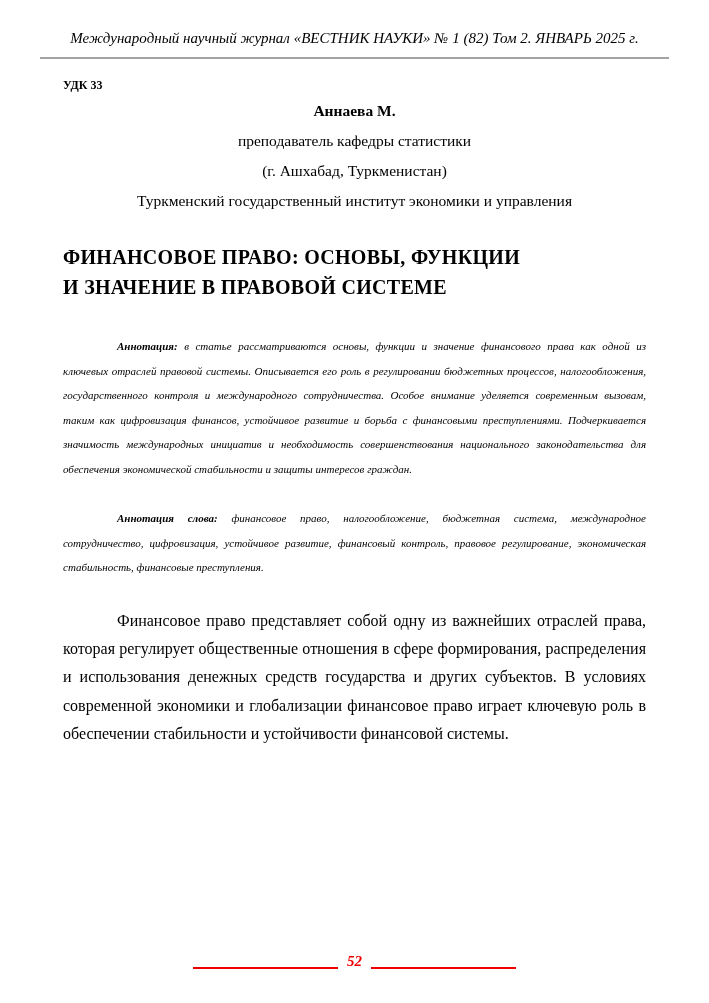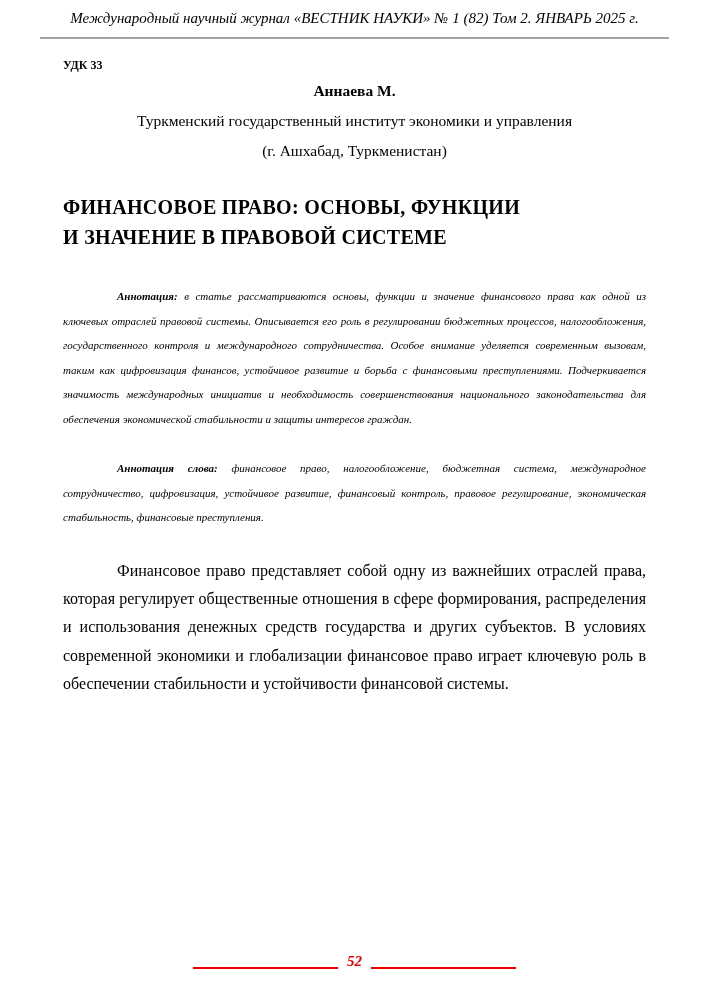--- a/index.html
+++ b/index.html
@@ -5,21 +5,21 @@
   * { margin: 0; padding: 0; box-sizing: border-box; }
   html, body { background: #ffffff; }
   .page {
     position: relative;
     width: 709px;
     height: 1003px;
     margin: 0 auto;
     background: #ffffff;
     font-family: "Liberation Serif", "DejaVu Serif", serif;
     color: #000000;
-    padding: 8px 40px 0;
+    padding: 28px 40px 0;
     overflow: hidden;
   }
   .journal-header {
     font-style: italic;
     font-size: 15px;
     line-height: 20px;
     text-align: center;
     white-space: nowrap;
   }
   .divider {
@@ -97,22 +97,23 @@
   <div class="journal-header">Международный научный журнал «ВЕСТНИК НАУКИ» № 1 (82) Том 2. ЯНВАРЬ 2025 г.</div>
 
   <div class="divider"></div>
 
   <div class="content">
 
     <div class="udc">УДК 33</div>
 
     <div class="author-block">
       <div class="author-name">Аннаева М.</div>
+      <div>преподаватель кафедры статистики</div>
+      <div>(г. Ашхабад, Туркменистан)</div>
       <div>Туркменский государственный институт экономики и управления</div>
-      <div>(г. Ашхабад, Туркменистан)</div>
     </div>
 
     <div class="article-title">
       <div>ФИНАНСОВОЕ ПРАВО: ОСНОВЫ, ФУНКЦИИ</div>
       <div>И ЗНАЧЕНИЕ В ПРАВОВОЙ СИСТЕМЕ</div>
     </div>
 
     <p class="abstract"><span class="lead">Аннотация:</span> <span>в статье рассматриваются основы, функции и значение финансового права как одной из ключевых отраслей правовой системы. Описывается его роль в регулировании бюджетных процессов, налогообложения, государственного контроля и международного сотрудничества. Особое внимание уделяется современным вызовам, таким как цифровизация финансов, устойчивое развитие и борьба с финансовыми преступлениями. Подчеркивается значимость международных инициатив и необходимость совершенствования национального законодательства для обеспечения экономической стабильности и защиты интересов граждан.</span></p>
 
     <p class="keywords"><span class="lead">Аннотация слова:</span> <span>финансовое право, налогообложение, бюджетная система, международное сотрудничество, цифровизация, устойчивое развитие, финансовый контроль, правовое регулирование, экономическая стабильность, финансовые преступления.</span></p>

